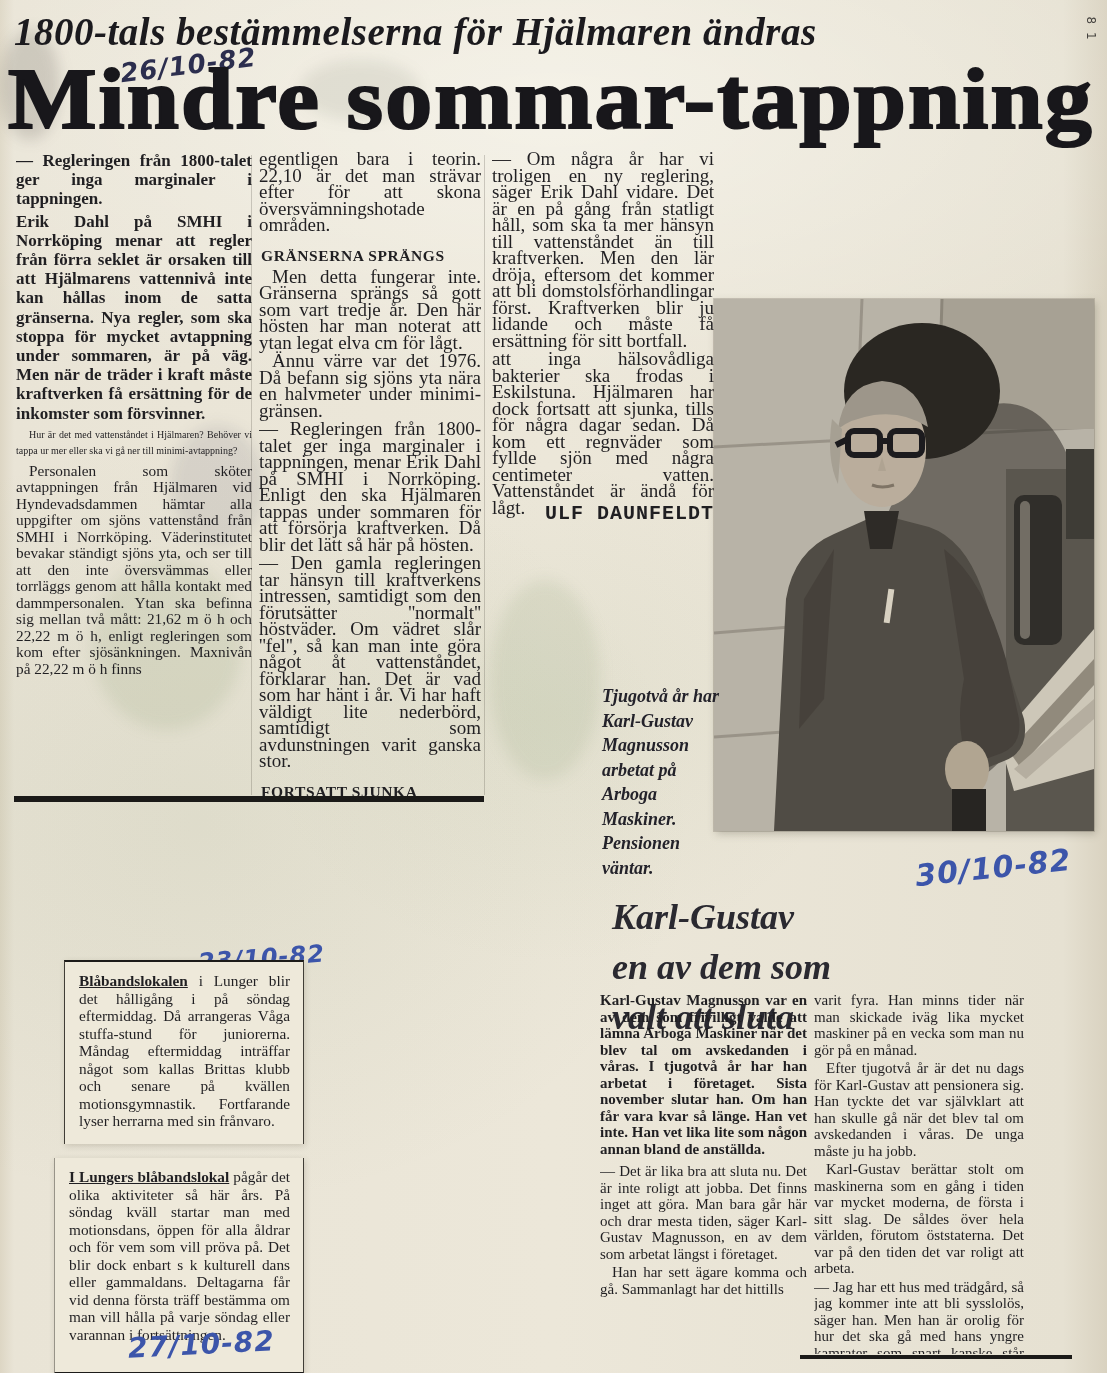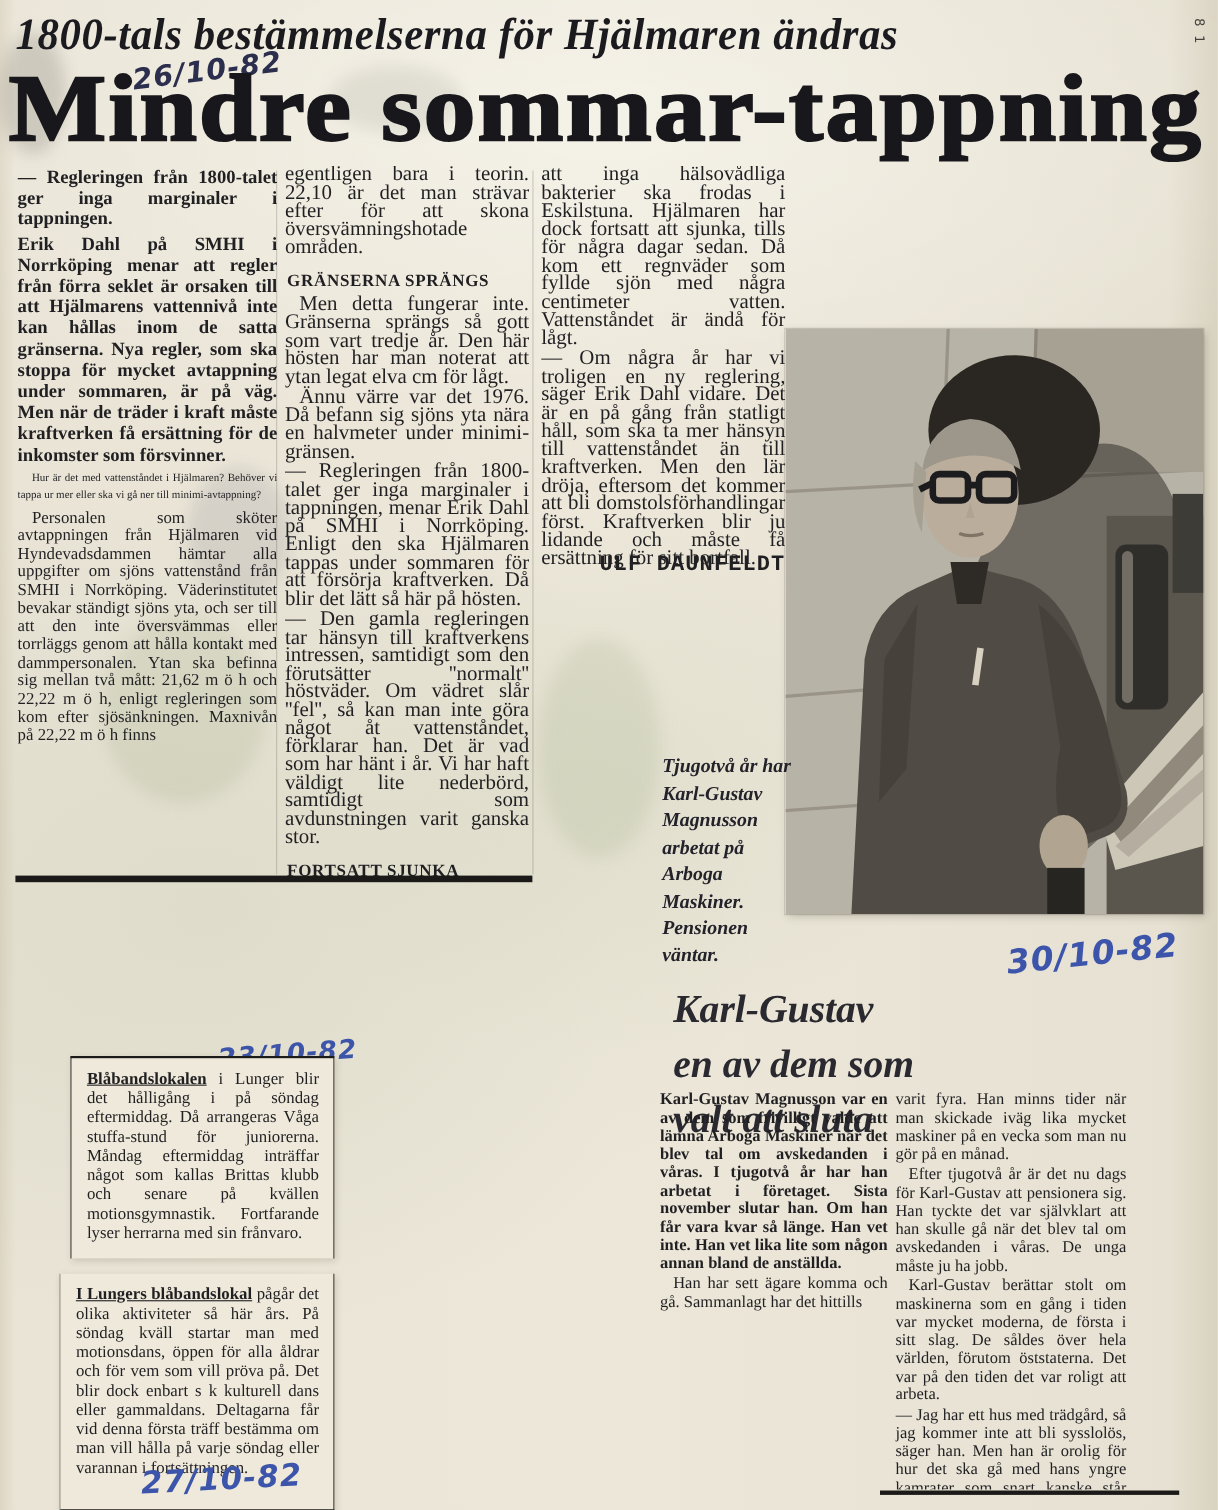--- a/index.html
+++ b/index.html
@@ -106,22 +106,22 @@
     <div class="subhead">GRÄNSERNA SPRÄNGS</div>
     <p class="ind">Men detta fungerar inte. Gränserna sprängs så gott som vart tredje år. Den här hösten har man noterat att ytan legat elva cm för lågt.</p>
     <p class="ind">Ännu värre var det 1976. Då befann sig sjöns yta nära en halvmeter under minimi-gränsen.</p>
     <p>— Regleringen från 1800-talet ger inga marginaler i tappningen, menar Erik Dahl på SMHI i Norrköping. Enligt den ska Hjälmaren tappas under sommaren för att försörja kraftverken. Då blir det lätt så här på hösten.</p>
     <p>— Den gamla regleringen tar hänsyn till kraftverkens intressen, samtidigt som den förutsätter ''normalt'' höstväder. Om vädret slår ''fel'', så kan man inte göra något åt vattenståndet, förklarar han. Det är vad som har hänt i år. Vi har haft väldigt lite nederbörd, samtidigt som avdunstningen varit ganska stor.</p>
     <div class="subhead">FORTSATT SJUNKA</div>
     <p class="ind">Hyndevadsdammen har varit praktiskt taget stängd sedan augusti. Det enda som släpps ut är tillräckligt med vatten för</p>
   </div>
 
   <div class="a1col" style="left:492px;width:222px;">
+    <p>— Om några år har vi troligen en ny reglering, säger Erik Dahl vidare. Det är en på gång från statligt håll, som ska ta mer hänsyn till vattenståndet än till kraftverken. Men den lär dröja, eftersom det kommer att bli domstolsförhandlingar först. Kraftverken blir ju lidande och måste få ersättning för sitt bortfall.</p>
     <p>att inga hälsovådliga bakterier ska frodas i Eskilstuna. Hjälmaren har dock fortsatt att sjunka, tills för några dagar sedan. Då kom ett regnväder som fyllde sjön med några centimeter vatten. Vattenståndet är ändå för lågt.</p>
-    <p>— Om några år har vi troligen en ny reglering, säger Erik Dahl vidare. Det är en på gång från statligt håll, som ska ta mer hänsyn till vattenståndet än till kraftverken. Men den lär dröja, eftersom det kommer att bli domstolsförhandlingar först. Kraftverken blir ju lidande och måste få ersättning för sitt bortfall.</p>
     <div class="byline">ULF DAUNFELDT</div>
   </div>
 
   <div class="hrule" style="left:14px;top:796px;width:470px;height:6px;"></div>
 
   <svg class="photo" viewBox="0 0 380 532" xmlns="http://www.w3.org/2000/svg">
     <rect x="0" y="0" width="380" height="532" fill="#b7b3a9"></rect>
 
     <g stroke="#908b80" stroke-width="3" opacity=".8">
       <line x1="148" y1="0" x2="142" y2="150"></line>
@@ -178,20 +178,21 @@
 
   <div class="headline2">
     <div>Karl-Gustav</div>
     <div>en av dem som</div>
     <div>valt att sluta</div>
   </div>
   <div class="handwrite hw-blue" style="left:915px;top:850px;font-size:30px;transform:rotate(-6deg);">30/10-82</div>
 
   <div class="a2col" style="left:600px;width:207px;">
     <p class="a2lead">Karl-Gustav Magnusson var en av dem som frivilligt valde att lämna Arboga Maskiner när det blev tal om avskedanden i våras. I tjugotvå år har han arbetat i företaget. Sista november slutar han. Om han får vara kvar så länge. Han vet inte. Han vet lika lite som någon annan bland de anställda.</p>
+    <p style="margin-top:6px;">— Det är lika bra att sluta nu. Det är inte roligt att jobba. Det finns inget att göra. Man bara går här och drar mesta tiden, säger Karl-Gustav Magnusson, en av dem som arbetat längst i företaget.</p>
     <p class="ind">Han har sett ägare komma och gå. Sammanlagt har det hittills</p>
   </div>
   <div class="a2col" style="left:814px;width:210px;">
     <p>varit fyra. Han minns tider när man skickade iväg lika mycket maskiner på en vecka som man nu gör på en månad.</p>
     <p class="ind">Efter tjugotvå år är det nu dags för Karl-Gustav att pensionera sig. Han tyckte det var självklart att han skulle gå när det blev tal om avskedanden i våras. De unga måste ju ha jobb.</p>
     <p class="ind">Karl-Gustav berättar stolt om maskinerna som en gång i tiden var mycket moderna, de första i sitt slag. De såldes över hela världen, förutom öststaterna. Det var på den tiden det var roligt att arbeta.</p>
     <p>— Jag har ett hus med trädgård, så jag kommer inte att bli sysslolös, säger han. Men han är orolig för hur det ska gå med hans yngre kamrater som snart kanske står utan arbete.</p>
   </div>
   <div class="hrule" style="left:800px;top:1355px;width:272px;height:4px;"></div>
 

